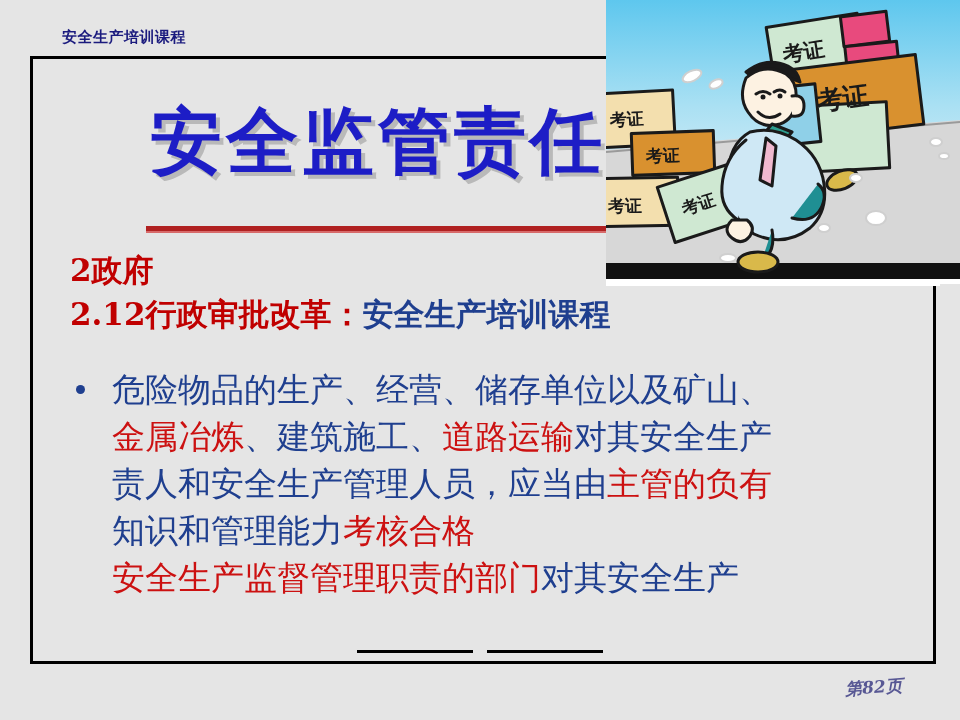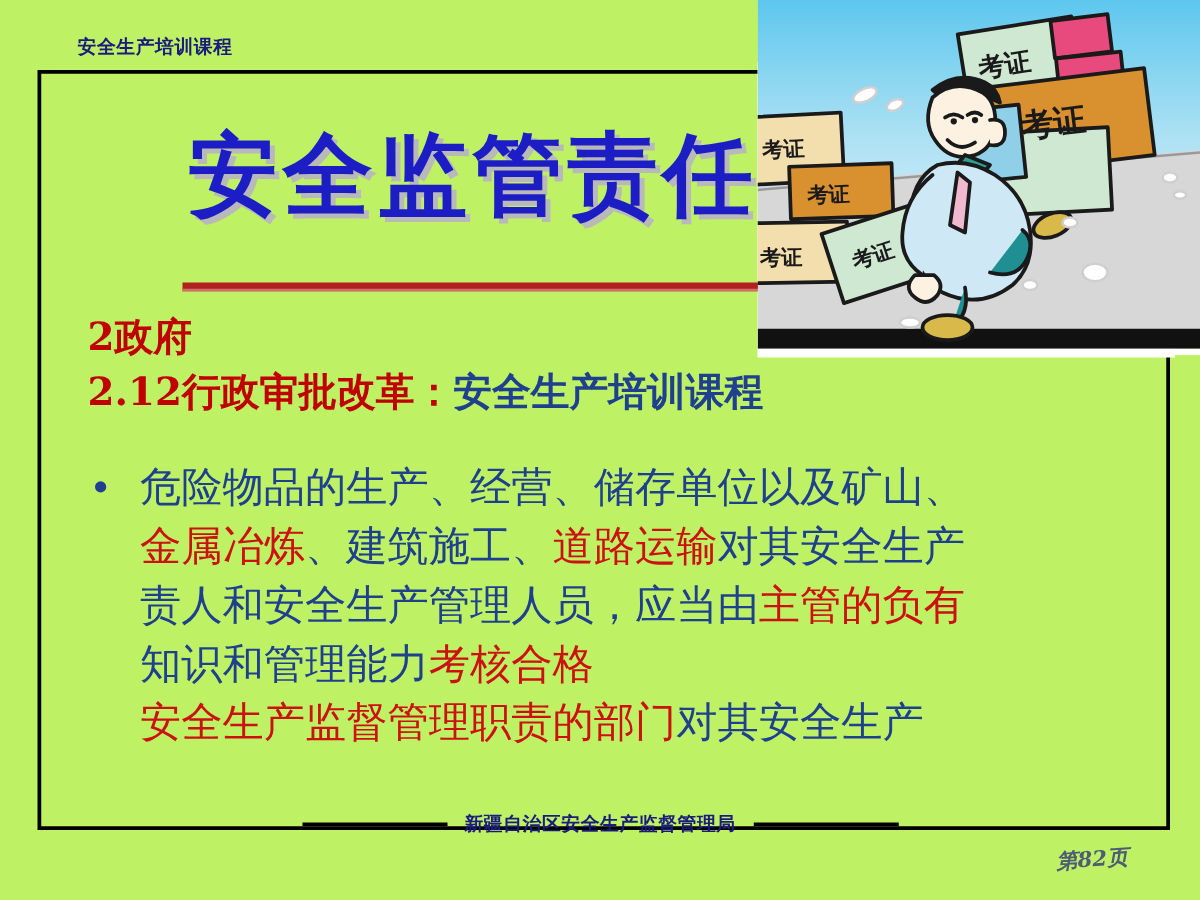--- a/index.html
+++ b/index.html
@@ -7,21 +7,21 @@
     padding: 0;
     background: #ffffff;
   }
   body {
     font-family: "DejaVu Sans", sans-serif;
   }
   #slide {
     position: relative;
     width: 960px;
     height: 720px;
-    background: #bef264;
+    background: #e5e5e5;
     overflow: hidden;
   }
 
   
   .header-label {
     position: absolute;
     left: 62px;
     top: 28px;
     font-family: "DejaVu Serif", serif;
     font-weight: bold;
@@ -327,20 +327,19 @@
         <ellipse cx="250" cy="178" rx="6" ry="4"></ellipse>
         <ellipse cx="218" cy="228" rx="6" ry="4"></ellipse>
         <ellipse cx="270" cy="218" rx="10" ry="7"></ellipse>
         <ellipse cx="122" cy="258" rx="8" ry="4"></ellipse>
       </g>
     </svg>
   </div>
 
   <div class="footer">
     <span class="footer-rule"></span>
-    <span class="footer-text">新疆自治区安全生产监督管理局</span>
     <span class="footer-rule"></span>
   </div>
 
 
   <div class="page-number">第82页</div>
 
 </div>
 
 </body></html>

